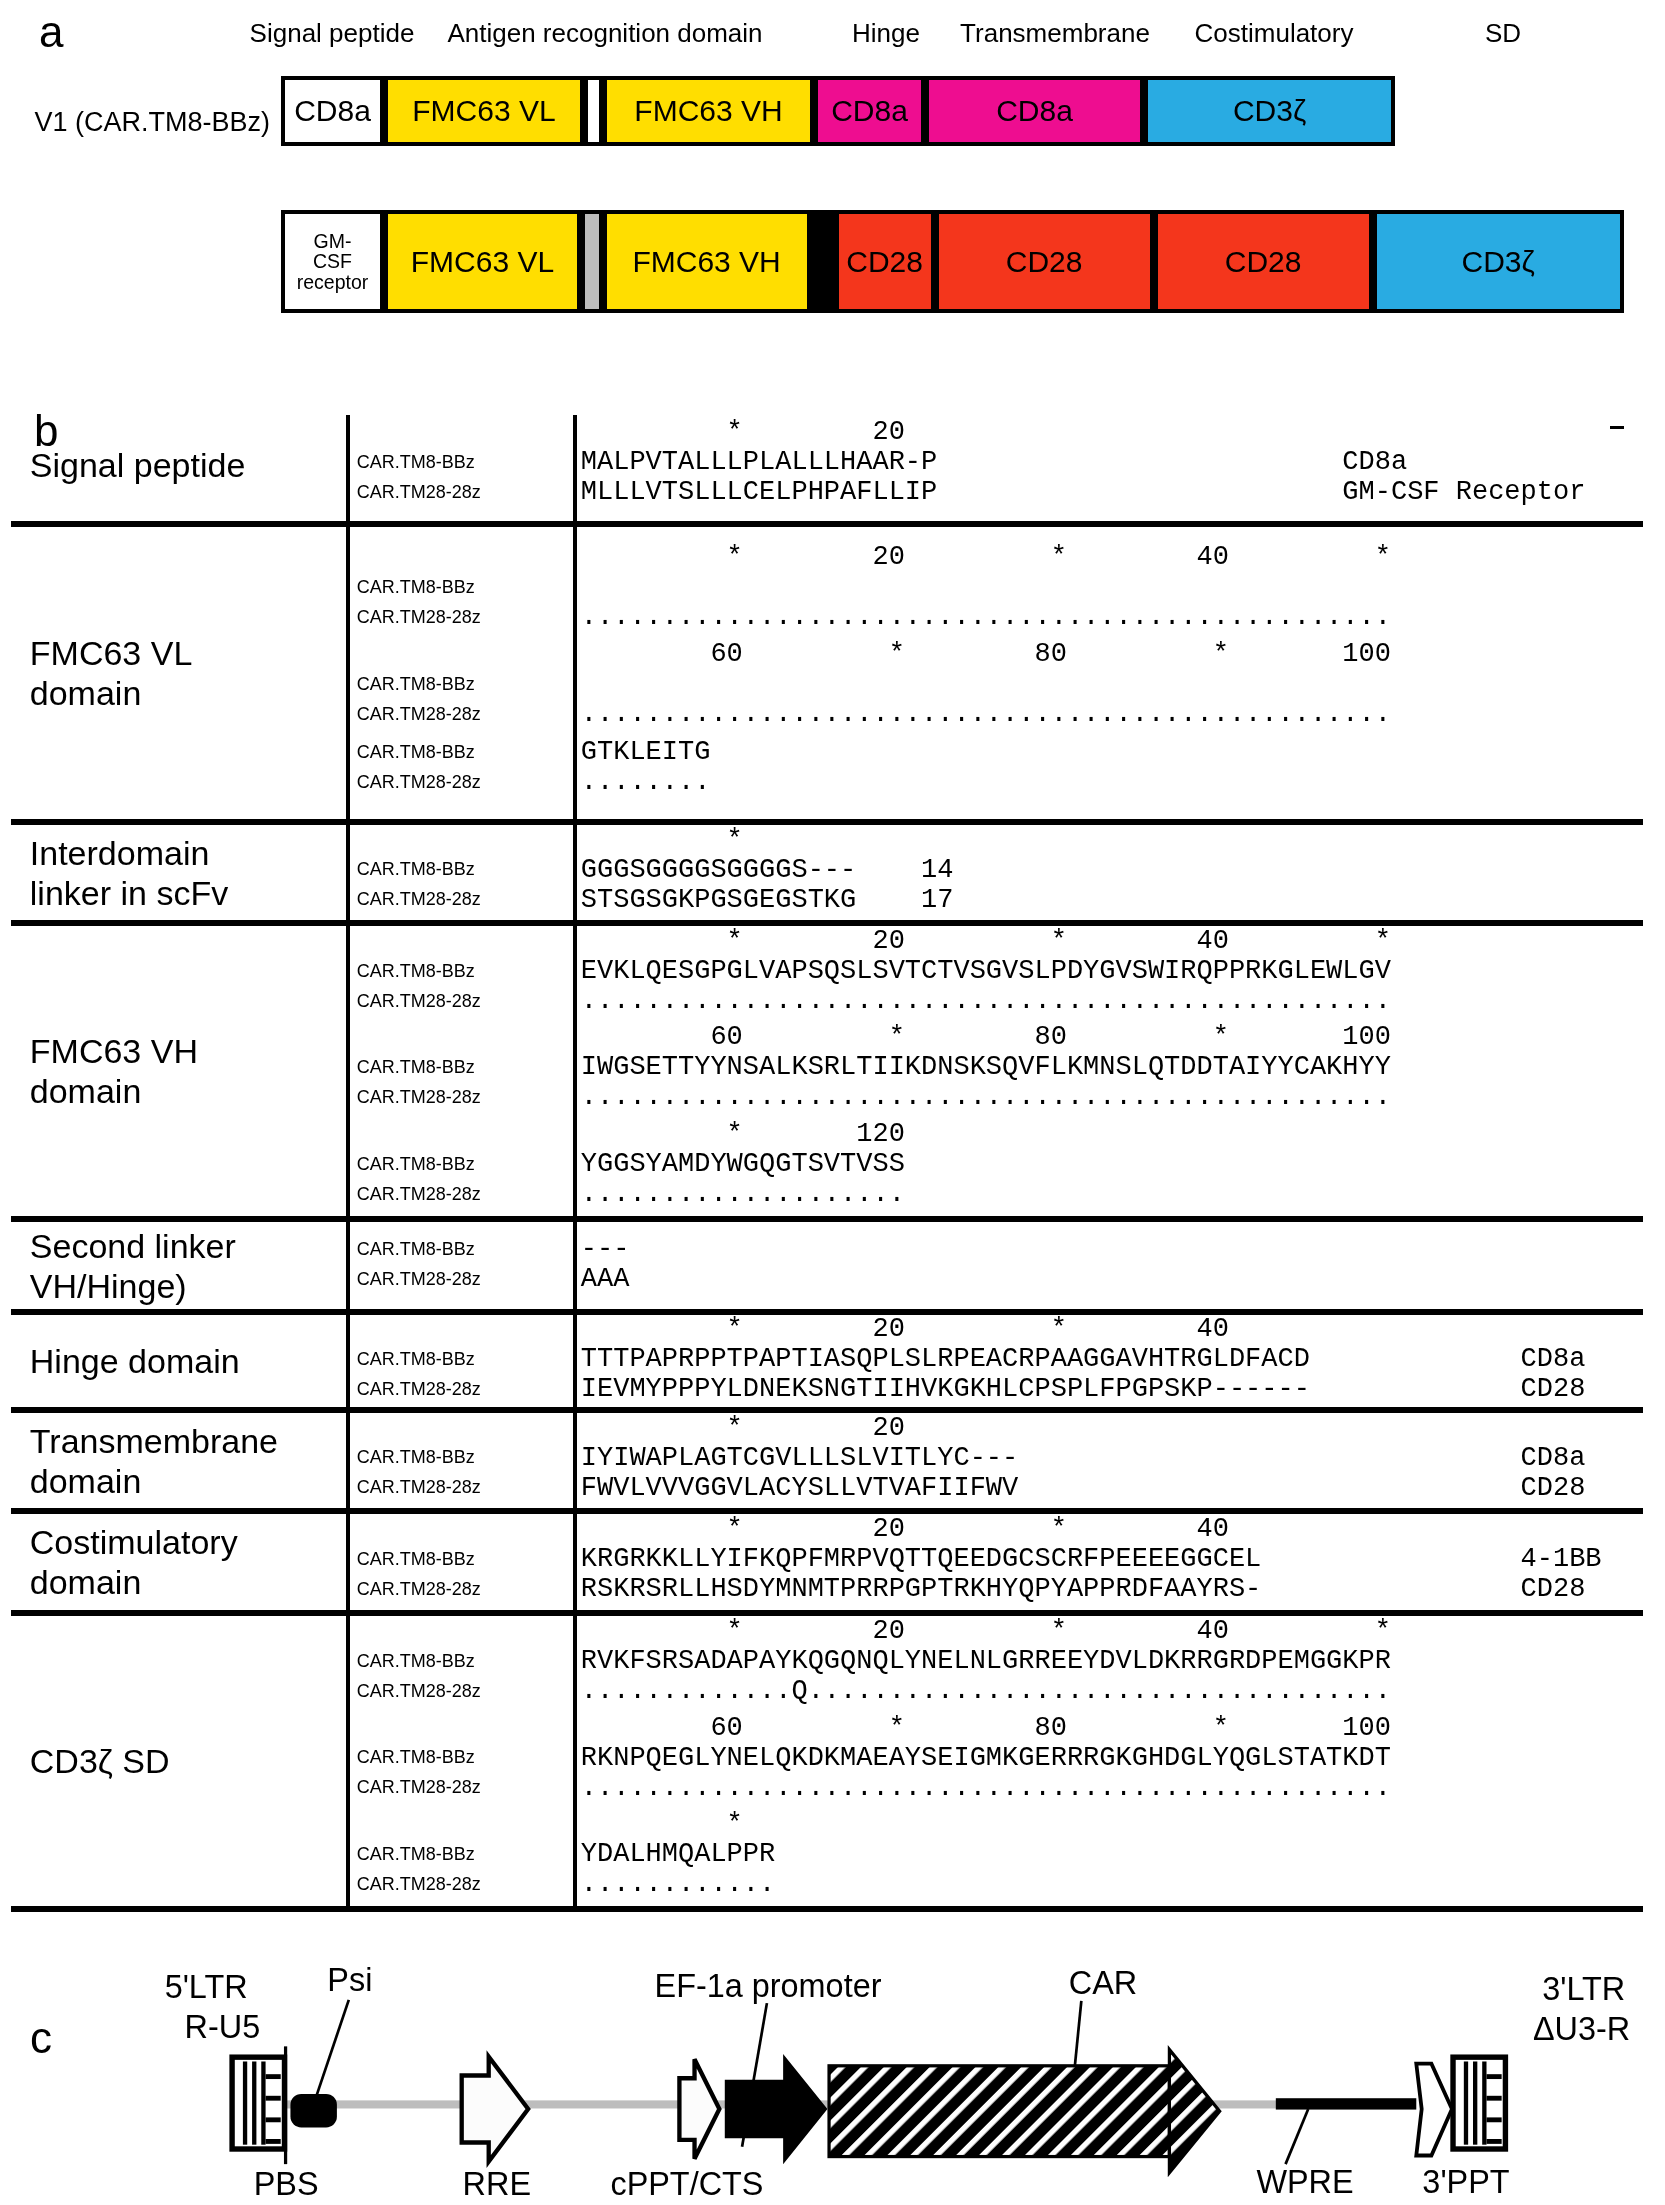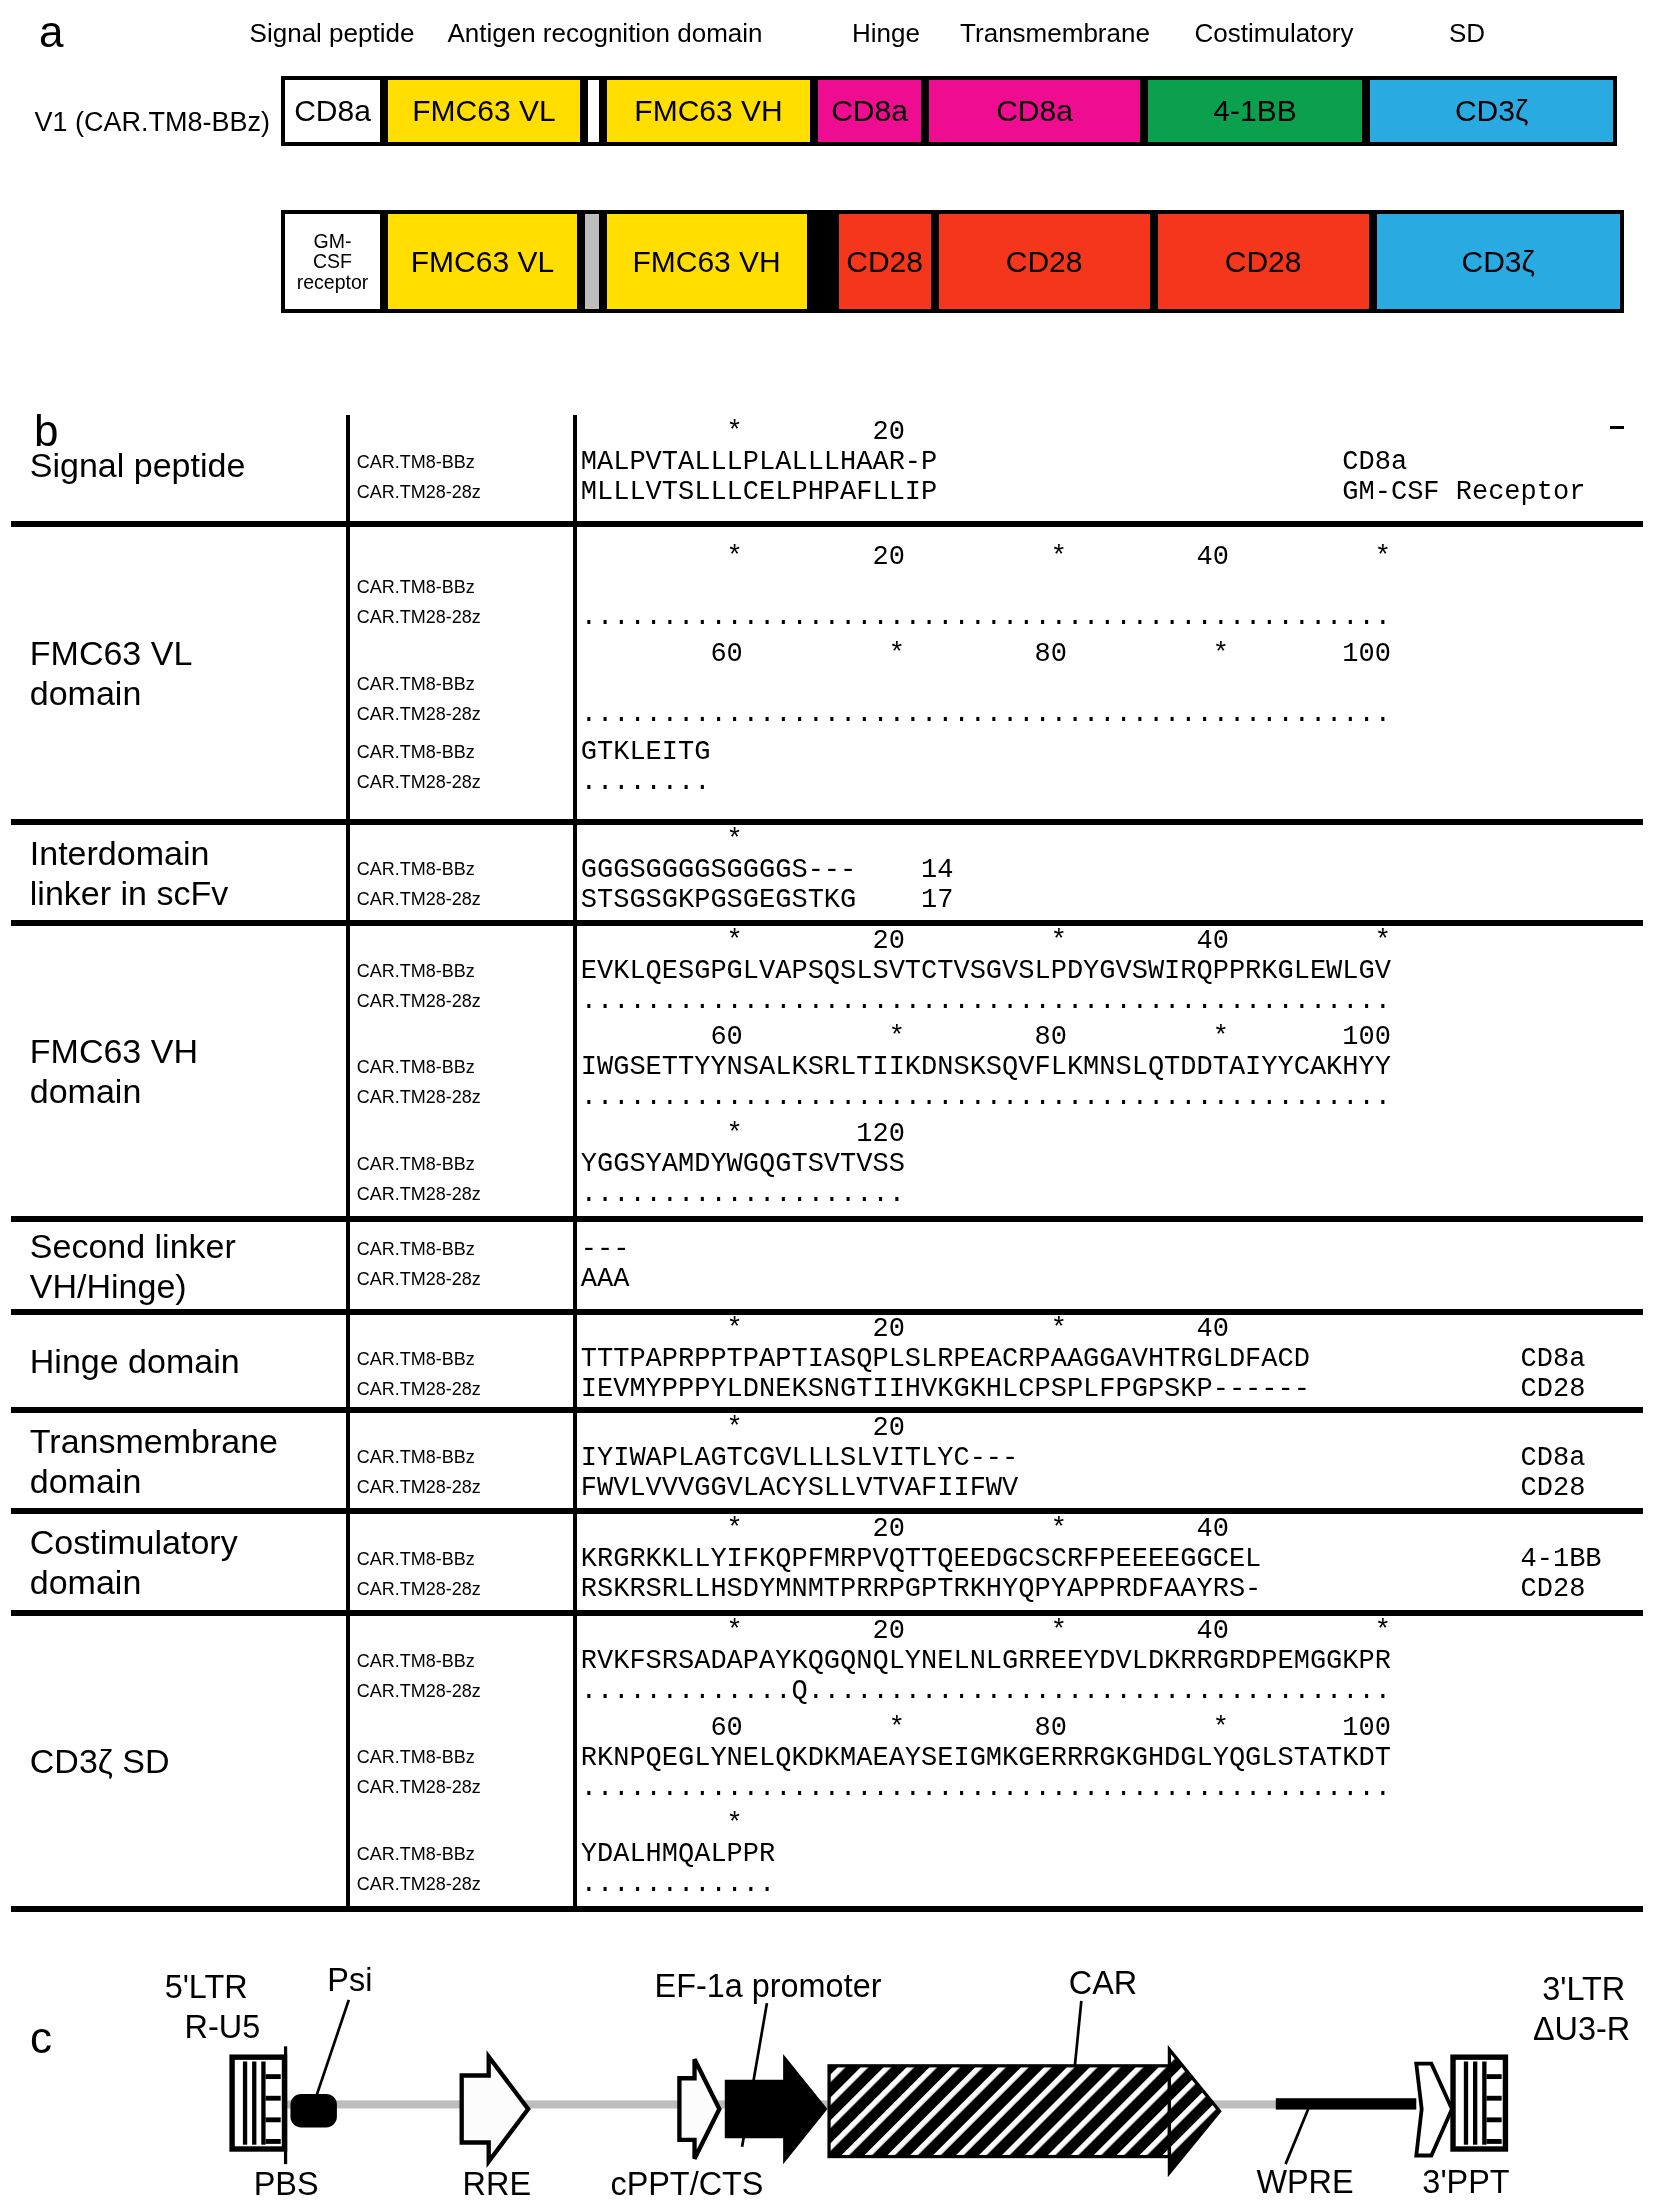--- a/index.html
+++ b/index.html
@@ -37,30 +37,29 @@
 <div class="letter" style="left:39px;top:6.5px;">a</div>
 <div class="letter" style="left:34px;top:406px;">b</div>
 <div class="letter" style="left:30px;top:2013px;">c</div>
 
 <div id="panel-a">
     <div class="pa-header" style="left: 332px;">Signal peptide</div>
     <div class="pa-header" style="left: 605px;">Antigen recognition domain</div>
     <div class="pa-header" style="left: 886px;">Hinge</div>
     <div class="pa-header" style="left: 1055px;">Transmembrane</div>
     <div class="pa-header" style="left: 1274px;">Costimulatory</div>
-    <div class="pa-header" style="left: 1467px;">SD</div>
+    <div class="pa-header" style="left: 1503px;">SD</div>
     <div class="pa-rowlabel" style="top: 76px; height: 93px;">V1 (CAR.TM8-BBz)</div>
     <div class="pa-row" style="top: 76px; height: 70px;">
       <div class="pa-seg" style="width: 103px; background: rgb(255, 255, 255);">CD8a</div>
       <div class="pa-seg" style="width: 200px; background: rgb(255, 222, 0);">FMC63 VL</div>
       <div class="pa-seg" style="width: 19px; background: rgb(255, 255, 255);"></div>
       <div class="pa-seg" style="width: 211px; background: rgb(255, 222, 0);">FMC63 VH</div>
       <div class="pa-seg" style="width: 111px; background: rgb(238, 13, 144);">CD8a</div>
       <div class="pa-seg" style="width: 219px; background: rgb(238, 13, 144);">CD8a</div>
-      <div class="pa-seg" style="width: 222px; background: rgb(10, 160, 78);">4-1BB</div>
       <div class="pa-seg" style="width: 251px; background: rgb(41, 171, 226);">CD3ζ</div>
     </div>
     <div class="pa-row" style="top: 210px; height: 103px;">
       <div class="pa-seg small-label" style="width: 103px; background: rgb(255, 255, 255);">GM-
 CSF
 receptor</div>
       <div class="pa-seg" style="width: 197px; background: rgb(255, 222, 0);">FMC63 VL</div>
       <div class="pa-seg" style="width: 21.6px; background: rgb(189, 189, 189);"></div>
       <div class="pa-seg" style="width: 208px; background: rgb(255, 222, 0);">FMC63 VH</div>
       <div class="pa-seg" style="width: 24px; background: rgb(0, 0, 0);"></div>

